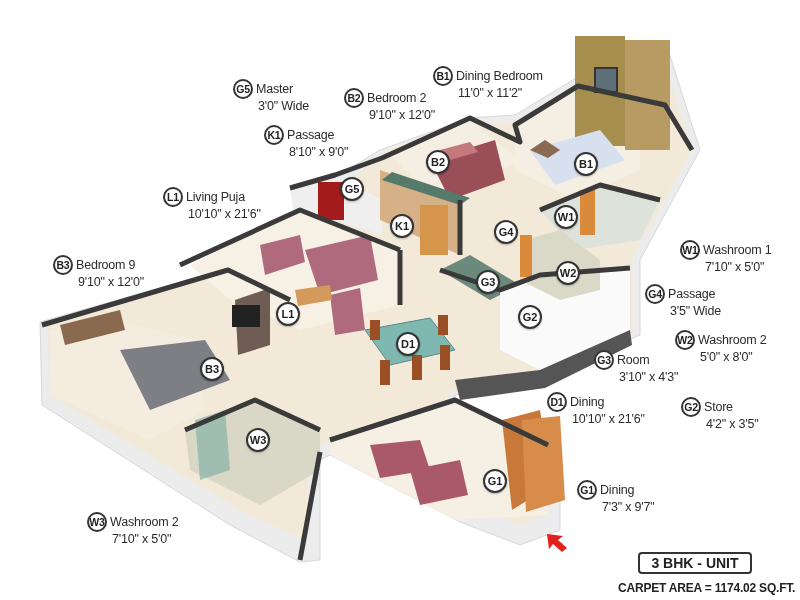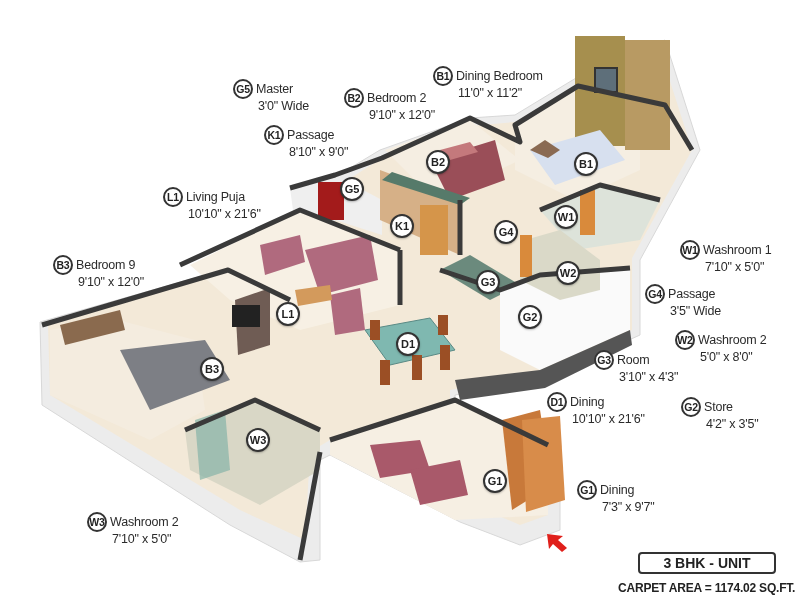--- a/index.html
+++ b/index.html
@@ -4,21 +4,21 @@
 <style>
   html,body{margin:0;padding:0;}
   body{width:800px;height:600px;background:#ffffff;position:relative;overflow:hidden;font-family:"Liberation Sans",sans-serif;color:#2a2a2a;}
   .stage{position:absolute;left:0;top:0;width:800px;height:600px;}
   svg.plan{position:absolute;left:0;top:0;width:800px;height:600px;}
   .legend{position:absolute;font-family:"Liberation Sans",sans-serif;font-size:12.5px;line-height:14px;color:#2b2b2b;letter-spacing:-0.2px;white-space:nowrap;}
   .legend .row{display:flex;align-items:center;}
   .badge{display:inline-flex;align-items:center;justify-content:center;width:20px;height:20px;border:2px solid #333;border-radius:50%;font-weight:bold;font-size:10.5px;box-sizing:border-box;background:#fff;margin-right:3px;color:#222;}
   .legend .dim{display:block;padding-left:25px;}
   .marker{position:absolute;width:24px;height:24px;border:2px solid #333;border-radius:50%;background:#fff;display:flex;align-items:center;justify-content:center;font-weight:bold;font-size:11px;color:#222;box-sizing:border-box;box-shadow:0 1px 2px rgba(0,0,0,.25);}
-  .unit-box{position:absolute;left:638px;top:552px;width:138px;height:22px;border:2px solid #333;border-radius:4px;display:flex;align-items:center;justify-content:center;font-weight:bold;font-size:14px;color:#222;box-sizing:border-box;}
+  .unit-box{position:absolute;left:638px;top:552px;width:114px;height:22px;border:2px solid #333;border-radius:4px;display:flex;align-items:center;justify-content:center;font-weight:bold;font-size:14px;color:#222;box-sizing:border-box;}
   .carpet{position:absolute;left:618px;top:581px;font-weight:bold;font-size:12px;color:#222;letter-spacing:-0.2px;white-space:nowrap;}
 </style>
 </head>
 <body>
 
 <div class="stage">
 
   <svg class="plan" viewBox="0 0 800 600">
 
     <polygon points="40,322 230,268 290,300 330,290 330,180 380,150 470,118 515,115 576,78 665,40 700,150 640,260 640,335 540,380 455,395 455,480 560,450 560,530 520,545 460,522 330,455 320,460 320,560 300,562 230,525 42,405" fill="#ececec" stroke="#d8d8d8" stroke-width="1"></polygon>

